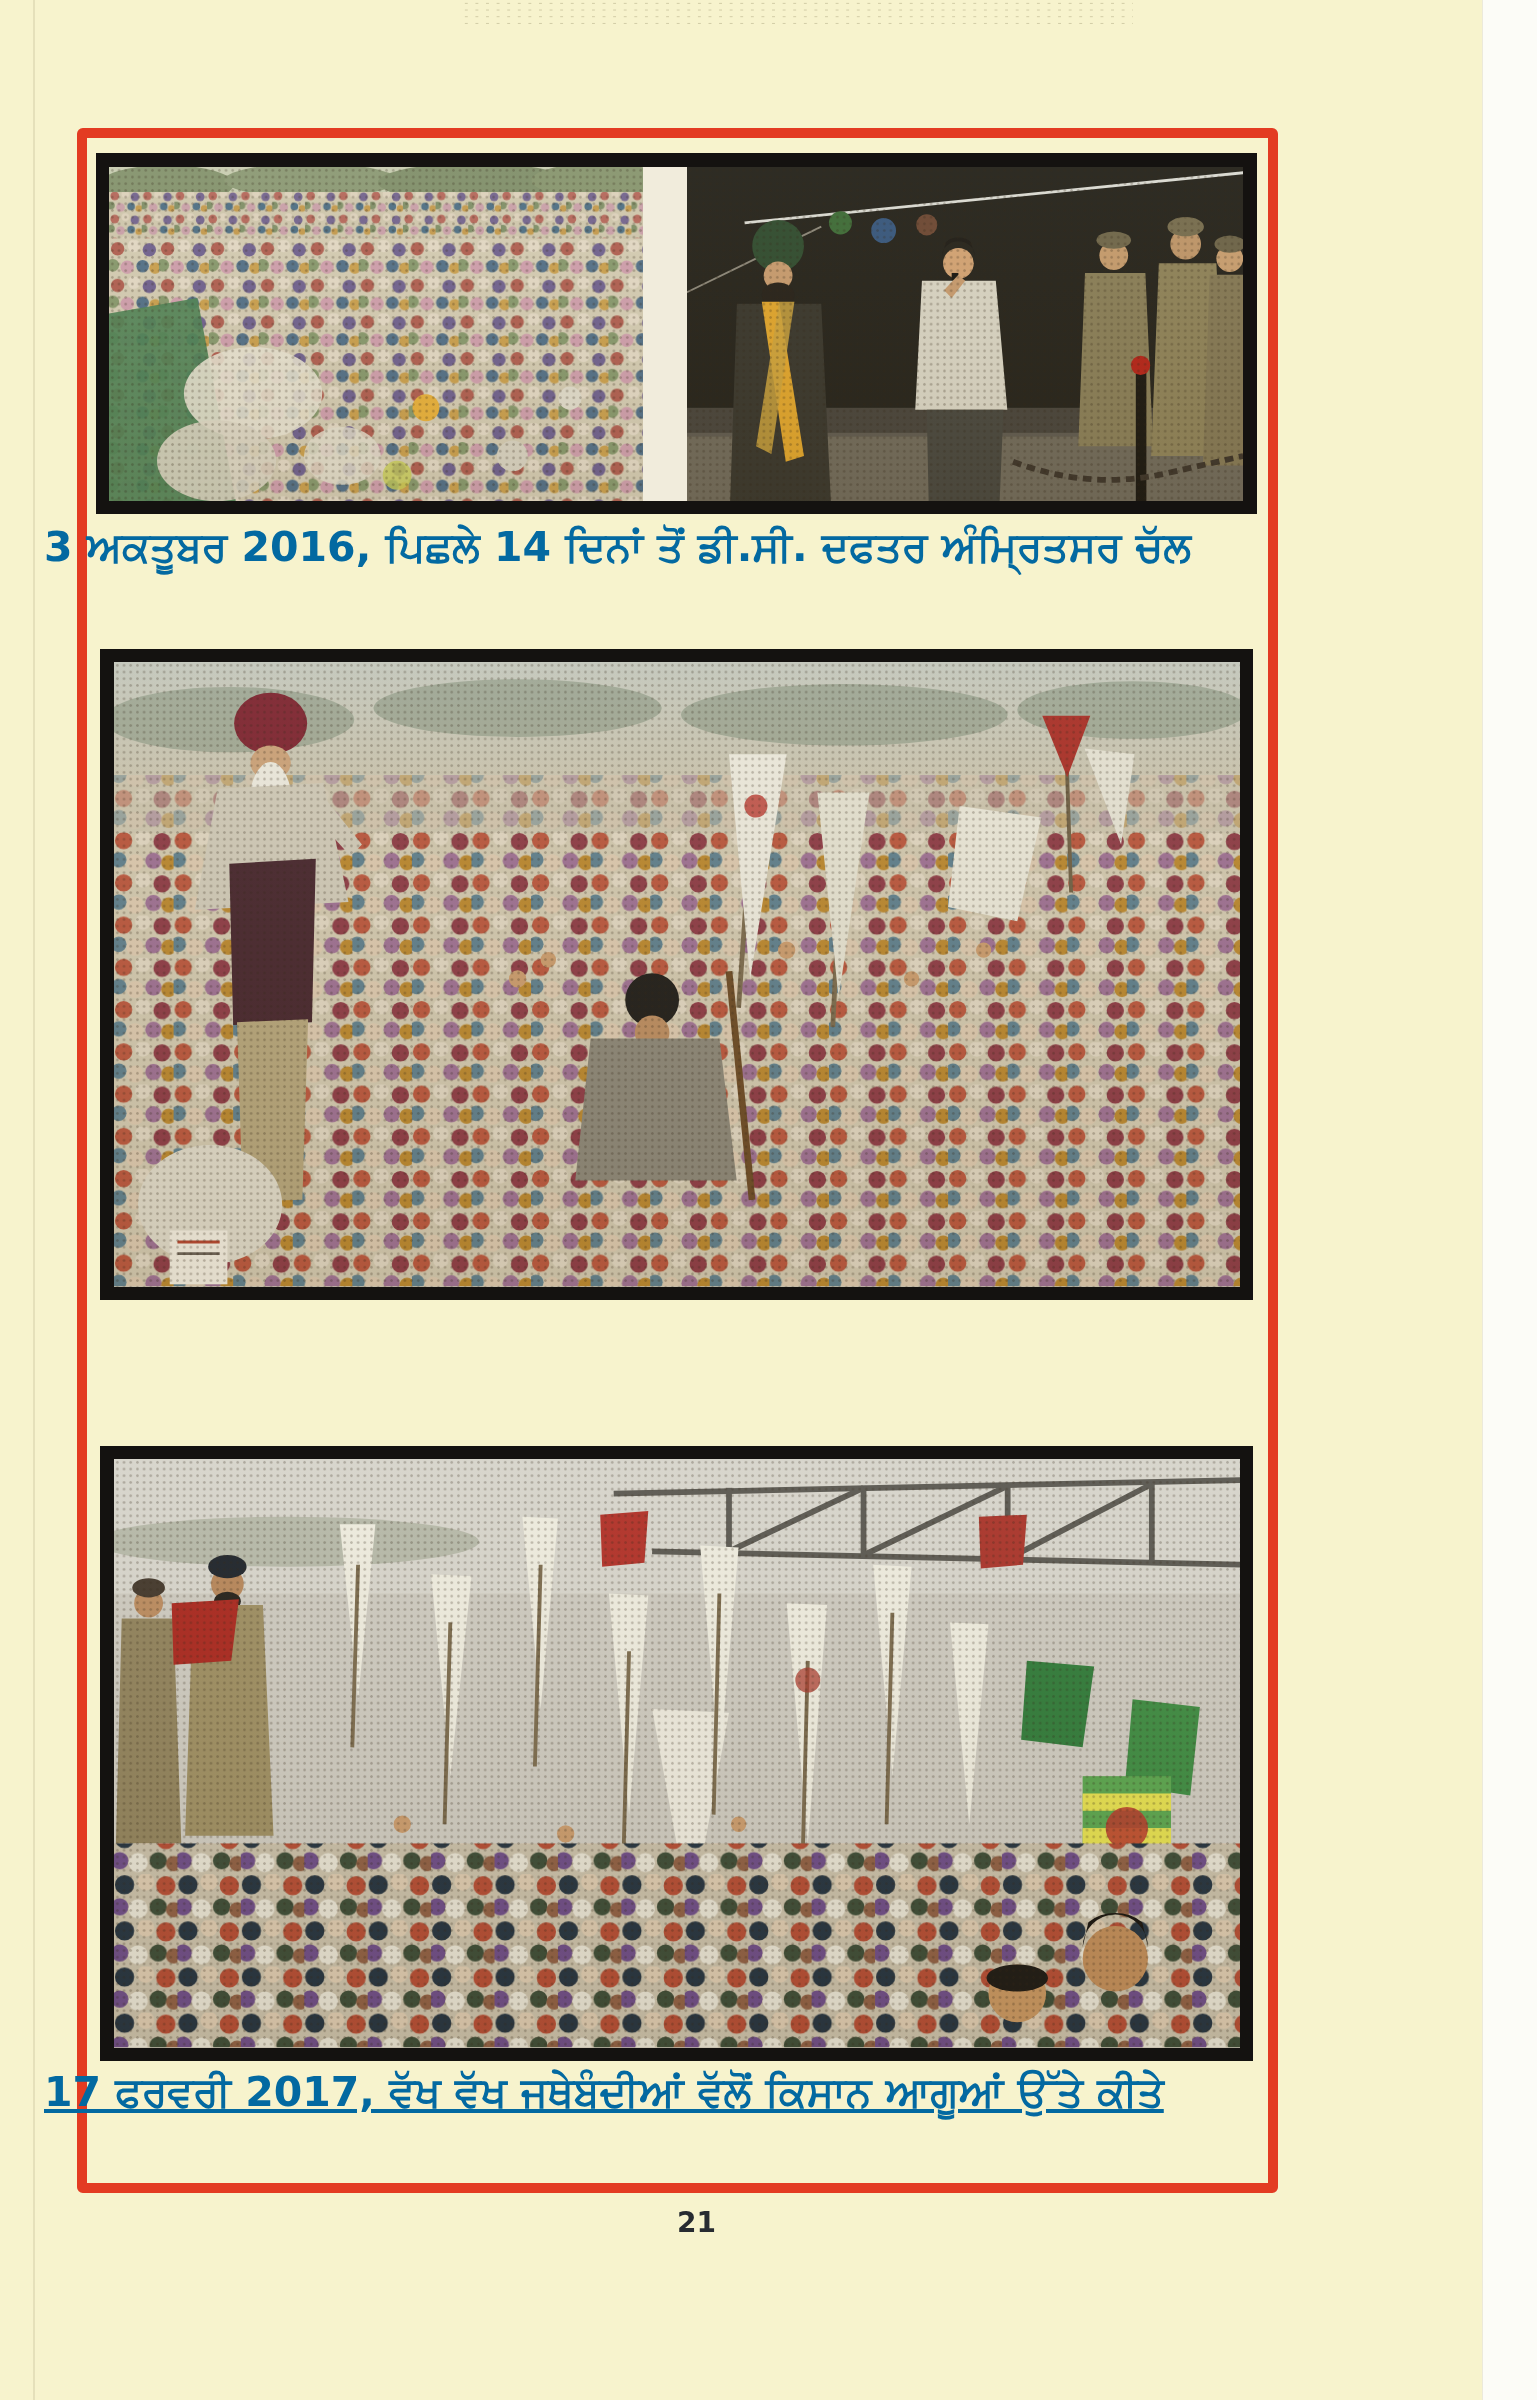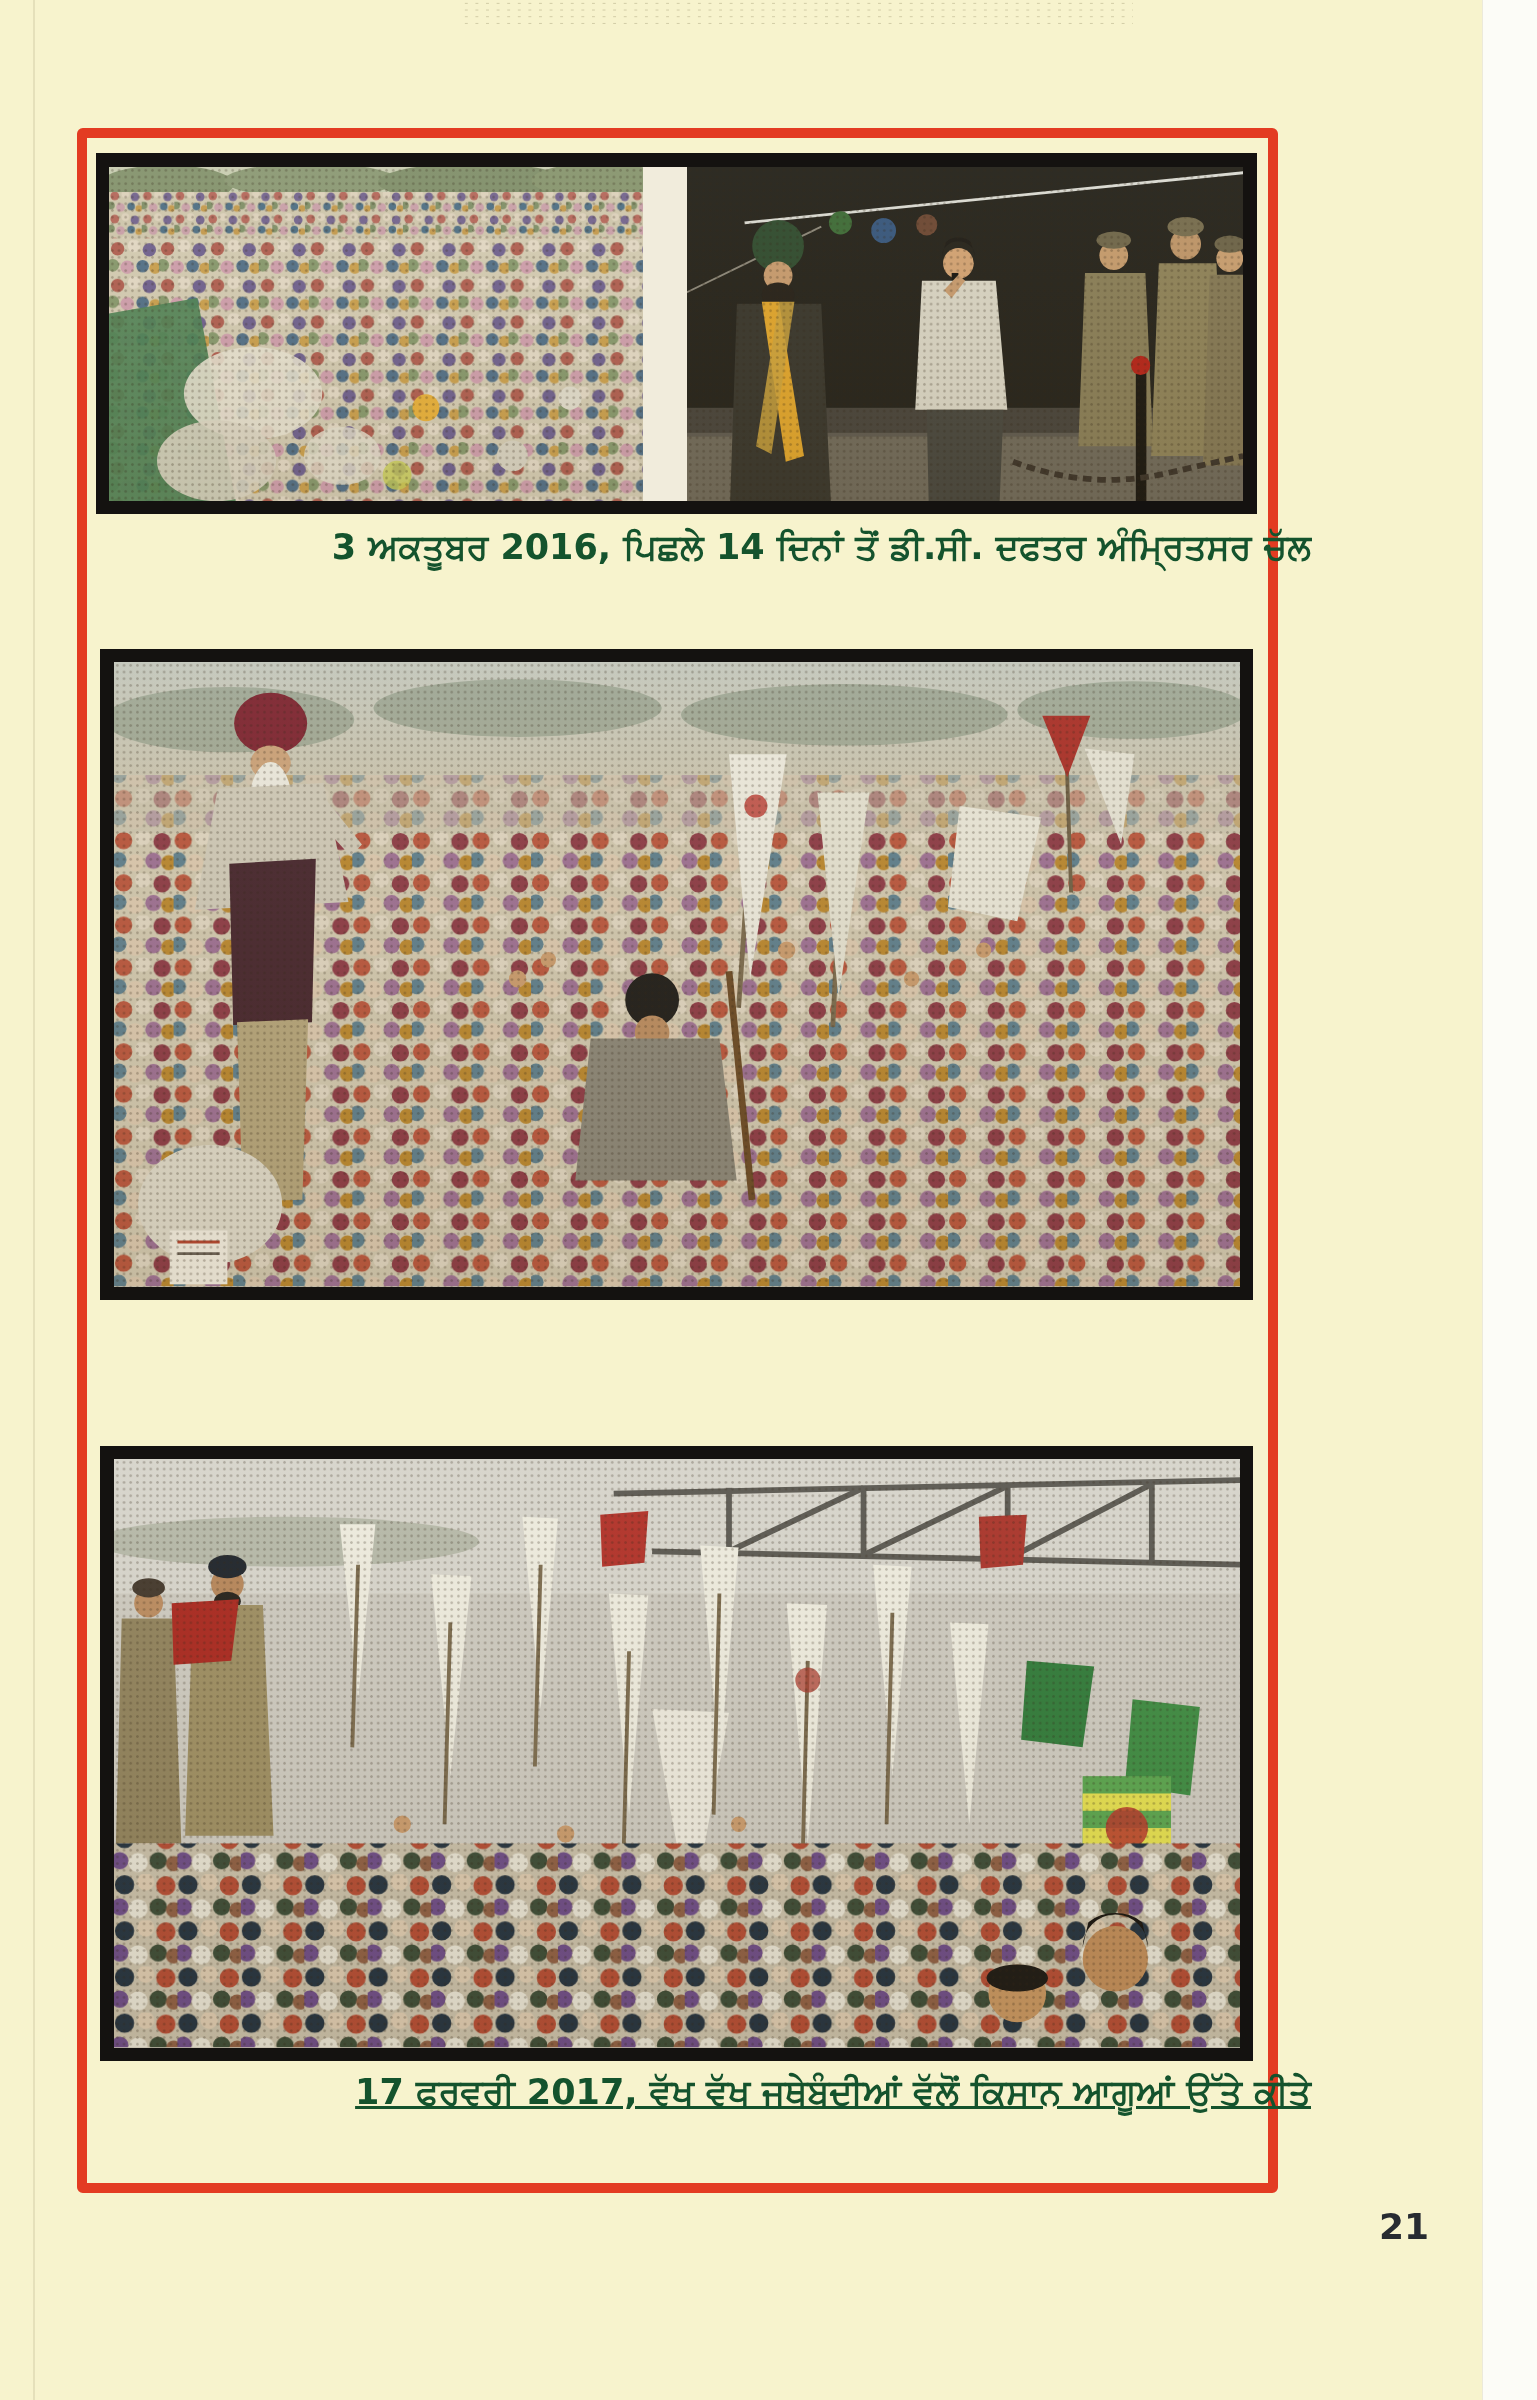--- a/index.html
+++ b/index.html
@@ -34,30 +34,30 @@
     background-image:radial-gradient(rgba(45,32,18,.26) 1.1px,transparent 1.5px);
     background-size:6.7px 6.7px;}
   .ph::before{content:"";position:absolute;inset:0;z-index:2;pointer-events:none;
     background:linear-gradient(rgba(255,250,220,.05),rgba(110,85,40,.10));}
   #ph-tl{width:534px;}
   .gutter{width:44px;height:100%;background:#f1ecdc;}
   #ph-tr{flex:1;}
   #ph-mid,#ph-bot{width:100%;}
   
   .caption{
-    position:absolute;left:-43px;right:-43px;text-align:right;
-    font-weight:700;color:#14532d;font-size:35px;line-height:54px;
+    position:absolute;left:-43px;right:-43px;text-align:left;
+    font-weight:700;color:#0369a1;font-size:41px;line-height:54px;
     white-space:nowrap;
   }
   #cap1{top:382px;}
   #cap2{top:1182px;}
   #cap3{top:1927px;text-decoration:underline;}
   
-  .pageno{position:absolute;left:0;top:2206px;width:1393px;text-align:right;
-    font-size:36px;font-weight:700;color:#272b31;margin-left:36px;}
+  .pageno{position:absolute;left:0;top:2206px;width:1393px;text-align:center;
+    font-size:28px;font-weight:700;color:#272b31;}
 </style>
 </head>
 <body>
 
 <div class="crease"></div>
 <div class="white-strip"></div>
 <div class="smudge"></div>
 
 <div class="red-frame">
   <div class="frame-inner">

